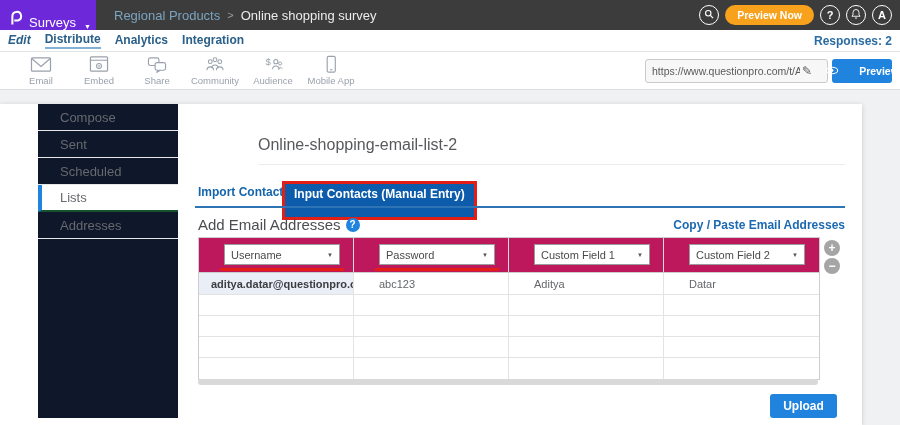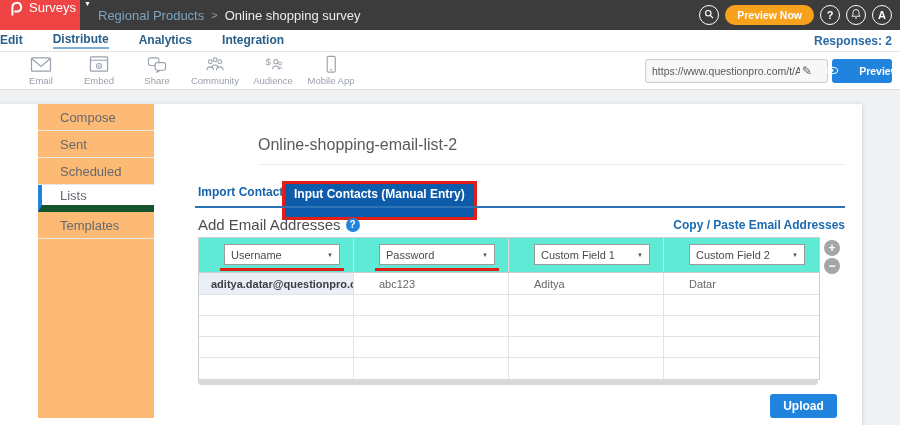--- a/index.html
+++ b/index.html
@@ -1,75 +1,75 @@
 <!DOCTYPE html>
 <html><head>
 <meta charset="utf-8">
 <style>
   * { margin:0; padding:0; box-sizing:border-box; }
   body { font-family:"Liberation Sans", sans-serif; background:#fff; }
   .screen { position:relative; width:900px; height:425px; overflow:hidden; background:#fff; }
 
   
   .topbar { position:absolute; left:0; top:0; width:900px; height:30px; background:#3c3c3c; display:flex; align-items:center; }
-  .logo-box { width:80px; height:30px; background:#ef4444; display:flex; align-items:flex-start; padding:0 8px; gap:6px; cursor:pointer; }
+  .logo-box { width:96px; height:30px; background:#6d28d9; display:flex; align-items:flex-end; padding:0 8px; gap:6px; cursor:pointer; }
   .logo-box .prod { color:#fff; font-size:13px; }
   .logo-box .caret { color:#fff; font-size:7px; margin-left:2px; }
   .crumbs { display:flex; align-items:center; gap:7px; margin-left:18px; font-size:13px; }
   .crumb-parent { color:#7ba4c0; }
   .crumb-sep { color:#9a9a9a; font-size:11px; }
   .crumb-current { color:#ececec; }
   .topbar-right { position:absolute; right:8px; top:0; height:30px; display:flex; align-items:center; gap:6px; }
   .circle-btn { width:20px; height:20px; border:1.5px solid #fff; border-radius:50%; display:flex; align-items:center; justify-content:center; color:#fff; font-size:11px; font-weight:bold; cursor:pointer; }
   .upgrade { height:20px; padding:0 12px; background:#f7a11c; border-radius:10px; color:#fff; font-size:10.5px; font-weight:bold; display:flex; align-items:center; cursor:pointer; }
 
   
   .nav { position:absolute; left:0; top:30px; width:900px; height:22px; background:#fff; border-bottom:1px solid #e3e3e3; display:flex; align-items:center; }
-  .nav-item { font-size:12px; font-weight:bold; color:#2a608a; margin-left:30px; padding-bottom:1px; cursor:pointer; }
-  .nav-item:first-child { margin-left:0; }
+  .nav-item { font-size:12px; font-weight:bold; color:#2a608a; margin-left:14px; padding-bottom:1px; cursor:pointer; }
+  .nav-item:first-child { margin-left:8px;font-style:italic; }
   .nav-item.active { border-bottom:2px solid #82b1d6; }
   .responses { position:absolute; right:8px; font-size:12px; font-weight:bold; color:#2a6ca3; }
 
   
   .toolbar { position:absolute; left:0; top:52px; width:900px; height:38px; background:#fff; border-bottom:1px solid #dedede; }
   .tool-items { position:absolute; left:12px; top:3px; display:flex; }
   .tool-item { width:58px; display:flex; flex-direction:column; align-items:center; gap:1px; cursor:pointer; }
   .tool-item svg { display:block; }
   .tool-label { font-size:9.5px; color:#9aa1ac; white-space:nowrap; }
   .url-box { position:absolute; left:645px; top:7px; width:183px; height:24px; background:#f7f7f7; border:1px solid #cbcbcb; border-radius:3px; display:flex; align-items:center; padding:0 6px; }
   .url-box input { border:none; background:transparent; outline:none; font-family:"Liberation Sans",sans-serif; font-size:10.5px; color:#5a5a5a; width:148px; }
   .pencil { font-size:12px; color:#555; cursor:pointer; margin-left:2px; }
   .preview-btn { position:absolute; left:832px; top:7px; width:60px; height:24px; background:#2084de; border-radius:3px; color:#fff; font-size:10.5px; font-weight:bold; display:flex; align-items:center; justify-content:center; gap:20px; cursor:pointer; }
 
   
   .page { position:absolute; left:0; top:90px; width:900px; height:335px; background:#f0f1f2; }
   .card { position:absolute; left:0; top:14px; width:862px; bottom:0; background:#fff; box-shadow:0 1px 5px rgba(0,0,0,0.16); }
 
   
-  .side { position:absolute; left:38px; top:0; bottom:7px; width:116px; background:#fdba74; }
+  .side { position:absolute; left:38px; top:0; bottom:7px; width:140px; background:#0f172a; }
   .side-item { height:27px; display:flex; align-items:center; padding-left:22px; font-size:13px; color:#66696e; border-bottom:1px solid #e7e7e8; cursor:pointer; }
-  .side-item.active { background:#fff; border-left:4px solid #2084de; padding-left:18px; border-bottom:7px solid #14532d; }
+  .side-item.active { background:#fff; border-left:4px solid #2084de; padding-left:18px; border-bottom:2px solid #14532d; }
 
   
   .list-title { position:absolute; left:258px; top:32px; font-size:16px; color:#57595c; cursor:text; }
   .title-rule { position:absolute; left:258px; right:17px; top:60px; border-bottom:1px solid #ececec; }
 
   .tab-import { position:absolute; left:198px; top:81px; font-size:12px; font-weight:bold; color:#1565ac; cursor:pointer; }
   .tab-annotation { position:absolute; left:282px; top:77px; border:3px solid #e21e17; }
   .tab-active { background:#0c5cab; color:#fff; font-size:12px; font-weight:bold; padding:3px 9px 16px; white-space:nowrap; cursor:pointer; }
   .tabs-rule { position:absolute; left:195px; right:17px; top:102px; height:2px; background:#2e73b4; }
 
   .section-row { position:absolute; left:198px; right:17px; top:112px; display:flex; justify-content:space-between; align-items:center; }
   .section-title { font-size:15px; color:#4b4d50; display:flex; align-items:center; gap:5px; }
   .help-dot { width:14px; height:14px; border-radius:50%; background:#2084de; color:#fff; font-size:10px; font-weight:bold; display:inline-flex; align-items:center; justify-content:center; cursor:pointer; }
   .copy-link { font-size:12px; font-weight:bold; color:#1b6ab2; cursor:pointer; }
 
   
   .ctable { position:absolute; left:198px; top:133px; width:622px; border:1px solid #cdcdcd; }
-  .thead { display:flex; height:35px; background:#5eead4; border-bottom:1px solid #cdcdcd; }
+  .thead { display:flex; height:35px; background:#be185d; border-bottom:1px solid #cdcdcd; }
   .hcell { width:155.5px; position:relative; border-right:1px solid #dcdcdc; }
   .hcell:last-child { border-right:none; }
   .fake-select { position:absolute; left:25px; top:6px; width:116px; height:21px; background:#fff; border:1px solid #9b9b9b; font-size:11px; color:#4a4a4a; display:flex; align-items:center; padding:0 6px; justify-content:space-between; cursor:pointer; }
   .fake-select .sc { font-size:6px; color:#555; }
   .red-underline { position:absolute; left:21px; top:30px; width:124px; height:3px; background:#e21e17; }
   .trow { display:flex; height:21px; border-bottom:1px solid #e3e3e3; }
   .trow:last-child { border-bottom:none; }
   .trow.first { height:22px; }
   .tcell { width:155.5px; border-right:1px solid #e3e3e3; font-size:11px; color:#64666a; display:flex; align-items:center; padding-left:25px; overflow:hidden; white-space:nowrap; cursor:text; }
   .tcell:last-child { border-right:none; }
@@ -214,21 +214,21 @@
   </div>
 
   <div class="page">
     <div class="card">
 
       <div class="side">
         <div class="side-item">Compose</div>
         <div class="side-item">Sent</div>
         <div class="side-item">Scheduled</div>
         <div class="side-item active">Lists</div>
-        <div class="side-item">Templates</div>
+        <div class="side-item">Addresses</div>
       </div>
 
       <div class="list-title">Online-shopping-email-list-2</div>
       <div class="title-rule"></div>
 
       <div class="tab-import">Import Contacts</div>
       <div class="tab-annotation">
         <div class="tab-active">Input Contacts (Manual Entry)</div>
       </div>
       <div class="tabs-rule"></div>

